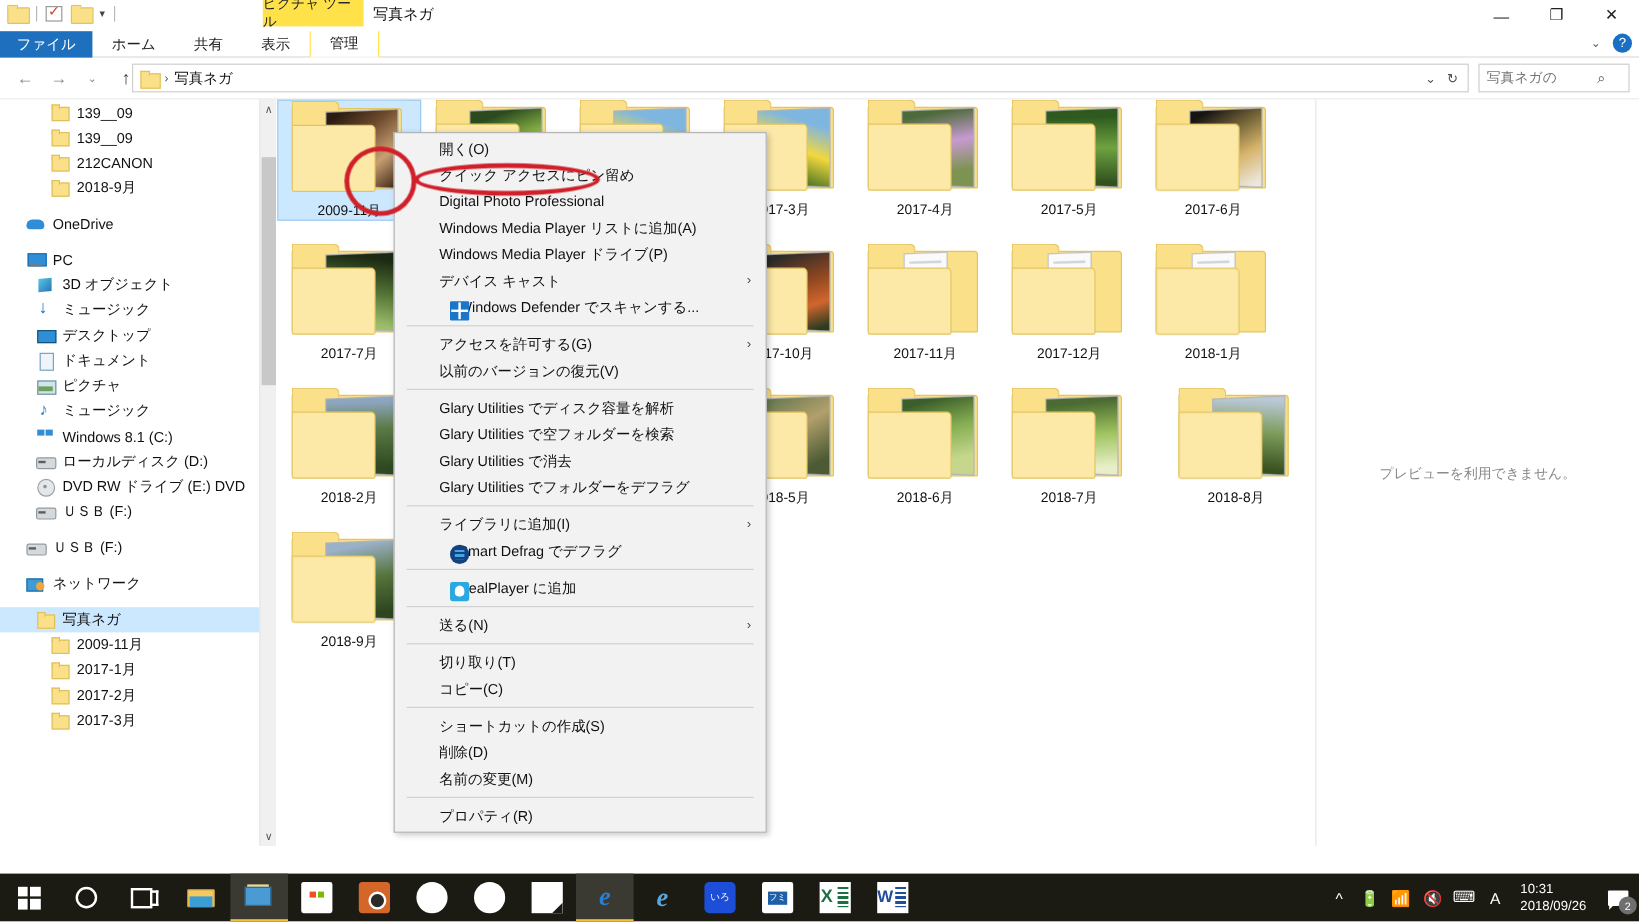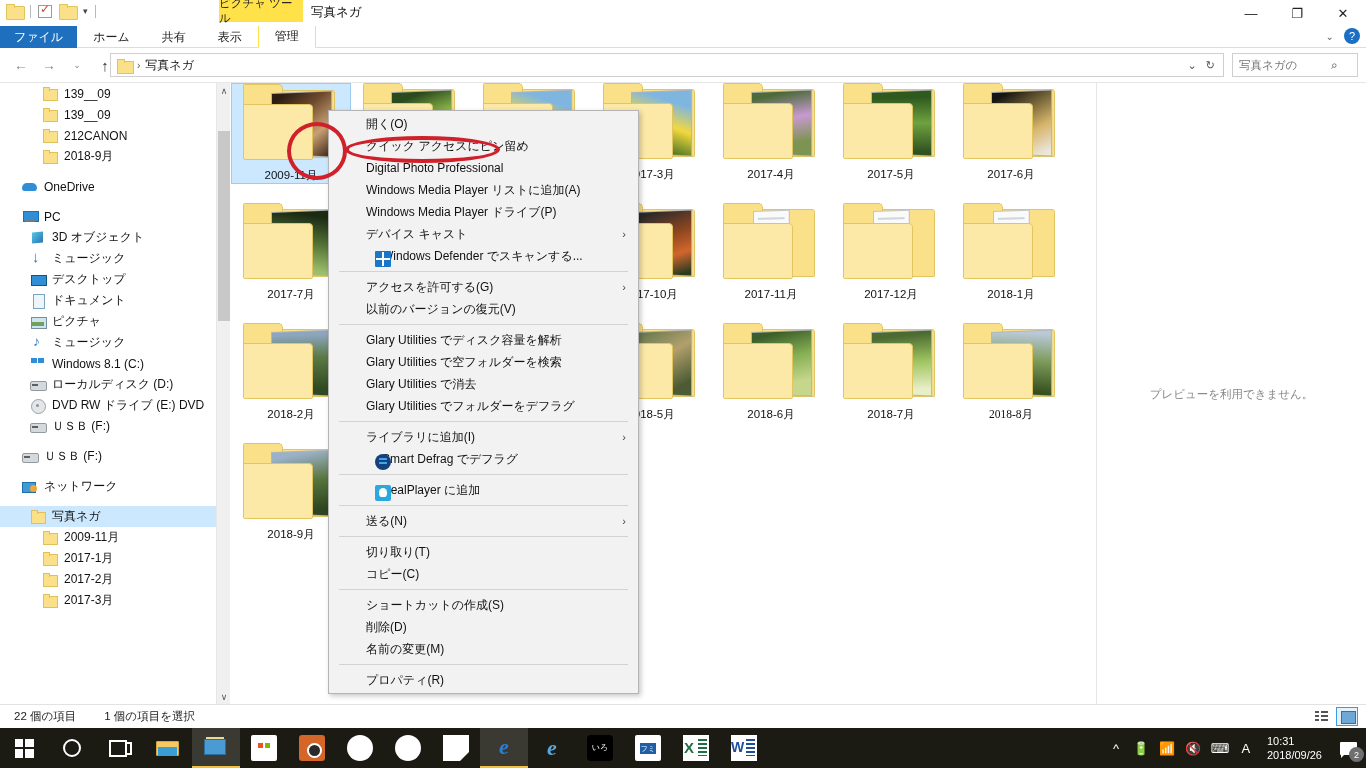--- a/index.html
+++ b/index.html
@@ -250,21 +250,21 @@
   .tico.cam::after{content:"";position:absolute;left:8px;top:8px;width:11px;height:11px;
       border-radius:50%; background:#2a2a2a; border:2px solid #fff;}
   .tico.paint{ background:#fff; border-radius:50%; position:relative;}
   .tico.note{ background:#fff; position:relative;}
   .tico.note::after{content:"";position:absolute;right:0;bottom:0;width:9px;height:9px;
       background:#1b1b14; clip-path:polygon(100% 0,100% 100%,0 100%);}
   .tico.edge{ color:#2a7fd4; font-size:22px; font-style:italic; font-family:"Liberation Serif",serif;
       display:flex;align-items:center;justify-content:center; font-weight:bold;}
   .tico.ie{ color:#57a7de; font-size:22px; font-style:italic; font-family:"Liberation Serif",serif;
       display:flex;align-items:center;justify-content:center; font-weight:bold;}
-  .tico.orange{ background:#000000; border-radius:4px; color:#fff; font-size:8px;
+  .tico.orange{ background:#1d4ed8; border-radius:4px; color:#fff; font-size:8px;
       display:flex;align-items:center;justify-content:center; text-align:center; line-height:8px;}
   .tico.blue{ background:#fff; border-radius:2px; display:flex;align-items:center;justify-content:center;}
   .tico.blue span{ background:#1f5fa8; color:#fff; font-size:7px; padding:2px 1px; line-height:7px;}
   .tico.excel{ background:#fff; position:relative; }
   .tico.excel::before{content:"X";position:absolute;left:1px;top:4px;color:#1d7044;font-size:15px;font-weight:bold;}
   .tico.excel::after{content:"";position:absolute;right:2px;top:4px;width:9px;height:17px;
       background:repeating-linear-gradient(#1d7044 0 2px,#fff 2px 4px);}
   .tico.word{ background:#fff; position:relative; }
   .tico.word::before{content:"W";position:absolute;left:0px;top:4px;color:#1f4e9c;font-size:14px;font-weight:bold;}
   .tico.word::after{content:"";position:absolute;right:2px;top:4px;width:9px;height:17px;
@@ -656,21 +656,21 @@
           </div>
           <div class="cell" style="left: 600px; top: 240px;">
             <div class="fthumb">
               <div class="fback"></div>
               <div class="ftab"></div>
               <div class="fphoto ph11"></div>
               <div class="ffront"></div>
             </div>
             <div class="flabel">2018-7月</div>
           </div>
-          <div class="cell" style="left: 720px; top: 240px; font-family: Liberation Serif, serif;">
+          <div class="cell" style="left: 739px; top: 240px;">
             <div class="fthumb">
               <div class="fback"></div>
               <div class="ftab"></div>
               <div class="fphoto ph12"></div>
               <div class="ffront"></div>
             </div>
             <div class="flabel">2018-8月</div>
           </div>
           <div class="cell" style="left: 0px; top: 360px;">
             <div class="fthumb">
@@ -682,32 +682,20 @@
             <div class="flabel">2018-9月</div>
           </div>
         </div>
     </div>
 
     <div class="preview">
       <span>プレビューを利用できません。</span>
     </div>
   </div>
 
-  <div class="status">
-    <span class="st">22 個の項目</span>
-    <span class="st st2">1 個の項目を選択</span>
-    <div class="viewtoggles">
-      <div class="vt details">
-          <span class="li"></span>
-        </div>
-      <div class="vt large active">
-          <span class="li"></span>
-        </div>
-    </div>
-  </div>
 
   <div class="ctxmenu" id="ctxmenu">
       <div class="mi">
         <span>開く(O)</span>
       </div>
       <div class="mi">
         <span>クイック アクセスにピン留め</span>
       </div>
       <div class="mi">
         <span>Digital Photo Professional</span>

